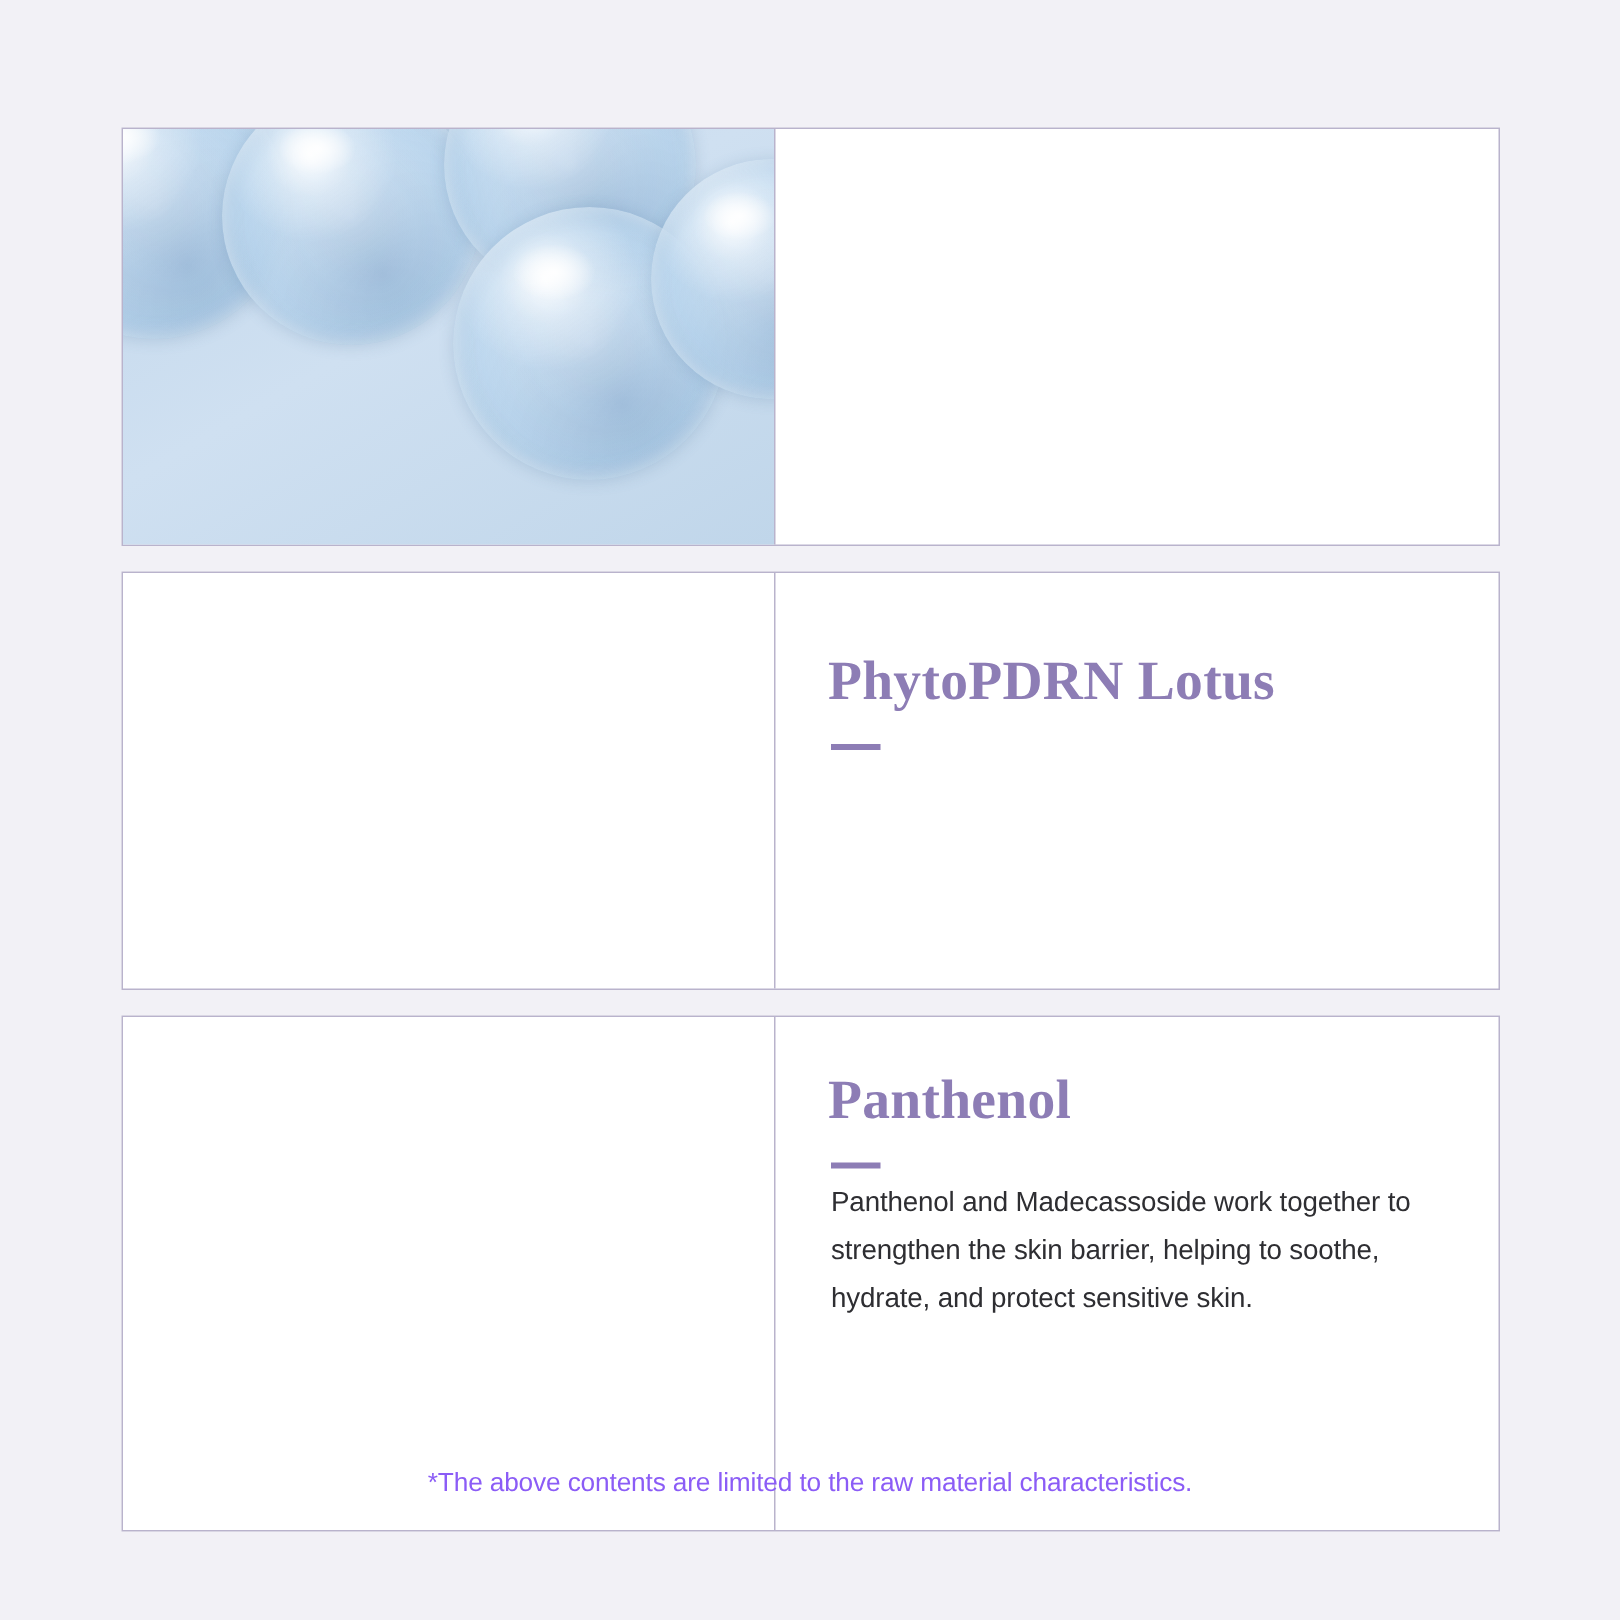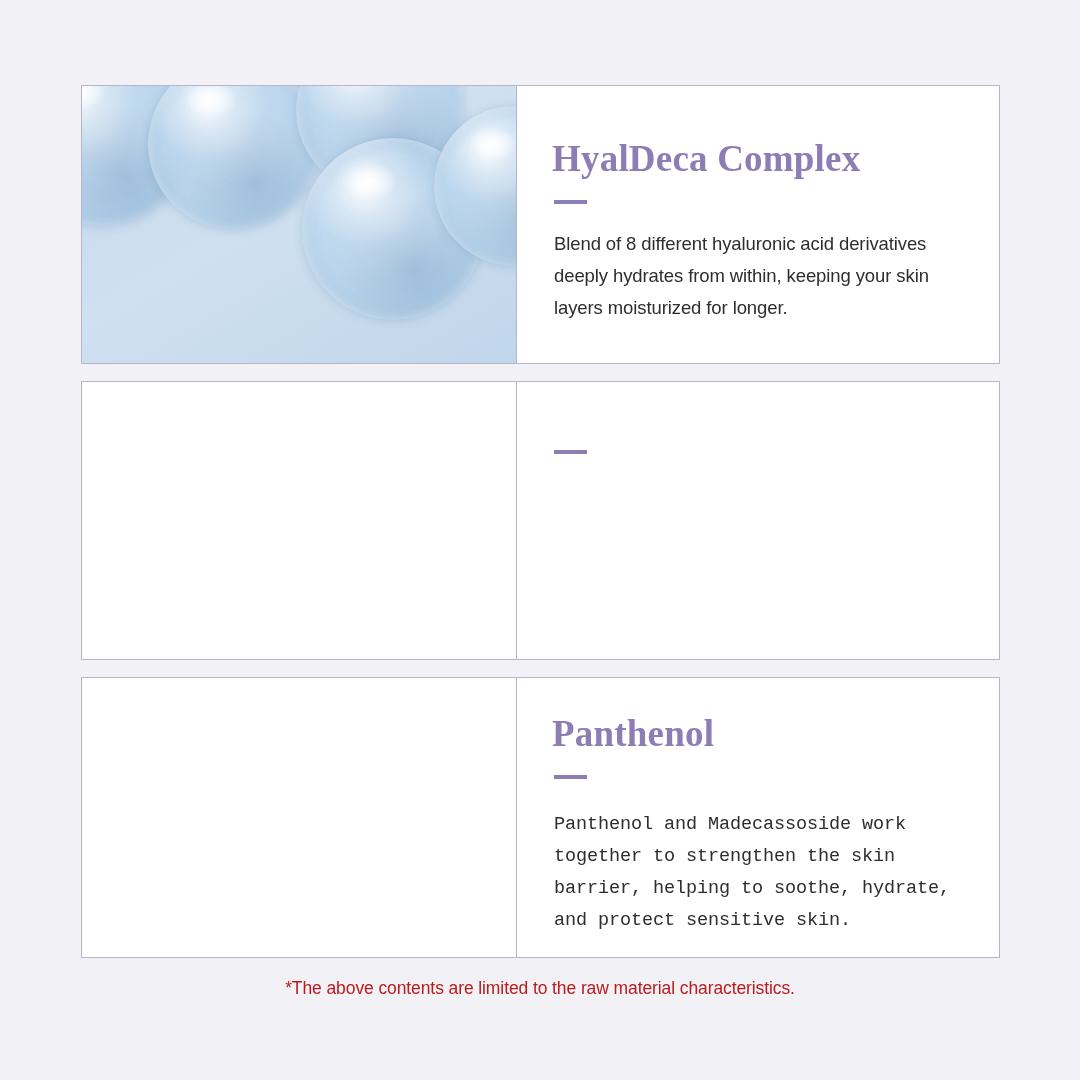--- a/index.html
+++ b/index.html
@@ -46,21 +46,21 @@
   }
 
   .card-body {
     flex: 1 1 auto;
     padding: 50px 40px 40px 35px;
     box-sizing: border-box;
   }
 
   .card-1 { height: 279px; }
   .card-2 { height: 279px; }
-  .card-3 { height: 281px; }
+  .card-3 { height: 344px; }
 
   .card-title {
     margin: 0;
     font-family: "Liberation Serif", serif;
     font-weight: bold;
     font-size: 37px;
     line-height: 1.24;
     color: #8d7db5;
     letter-spacing: 0.2px;
   }
@@ -74,30 +74,30 @@
 
   .card-desc {
     margin: 24px 0 0 2px;
     font-size: 18.5px;
     line-height: 1.73;
     color: #2e2e32;
     letter-spacing: -0.1px;
   }
 
   .card-3 .card-body { padding-top: 33px; }
-  .card-3 .card-desc { margin-top: 30px; font-family: Liberation Mono, monospace; }
+  .card-3 .card-desc { margin-top: 6px; }
 
   .footnote {
     position: absolute;
     left: 0;
     right: 0;
     top: 978px;
     text-align: center;
     font-size: 17.5px;
-    color: #b91c1c;
+    color: #8b5cf6;
     letter-spacing: -0.1px;
   }
 
   
   .media-bubbles-blue {
     background: linear-gradient(150deg, #c3d8ec 0%, #cfe0f1 45%, #c0d6ea 100%);
   }
   .media-bubbles-blue .sph {
     position: absolute;
     border-radius: 50%;
@@ -251,25 +251,20 @@
         <div class="sph b1"></div>
         <div class="sph b2"></div>
         <div class="sph b3"></div>
         <div class="sph b4"></div>
         <div class="sph b5"></div>
         <div class="sph b6"></div>
         <div class="sph b7"></div>
         <div class="sph b8"></div>
         <div class="sph b9"></div>
         <div class="sph b10"></div>
-      </div>
-      <div class="card-body">
-        <h2 class="card-title">HyalDeca Complex</h2>
-        <div class="accent-rule"></div>
-        <p class="card-desc">Blend of 8 different hyaluronic acid derivatives deeply hydrates from within, keeping your skin layers moisturized for longer.</p>
       </div>
     </div>
 
     <div class="card card-2">
       <div class="card-media media-lotus">
         <div class="leaf leaf-a"></div>
         <div class="leaf leaf-b"></div>
         <div class="leaf leaf-c"></div>
         <div class="leaf leaf-d"></div>
         <div class="leaf leaf-e"></div>
@@ -279,20 +274,21 @@
         <div class="gap gap-4"></div>
         <div class="drop d1"></div>
         <div class="drop d2"></div>
         <div class="drop d3"></div>
         <div class="drop d4"></div>
         <div class="drop d5"></div>
         <div class="drop d6"></div>
         <div class="drop d7"></div>
       </div>
       <div class="card-body">
+        <h2 class="card-title">PhytoPDRN Lotus</h2>
         <div class="accent-rule"></div>
       </div>
     </div>
 
     <div class="card card-3">
       <div class="card-media media-bubbles-green">
         <div class="gb g1"></div>
         <div class="gb g3"></div>
         <div class="gb g7"></div>
         <div class="gb g2"></div>

